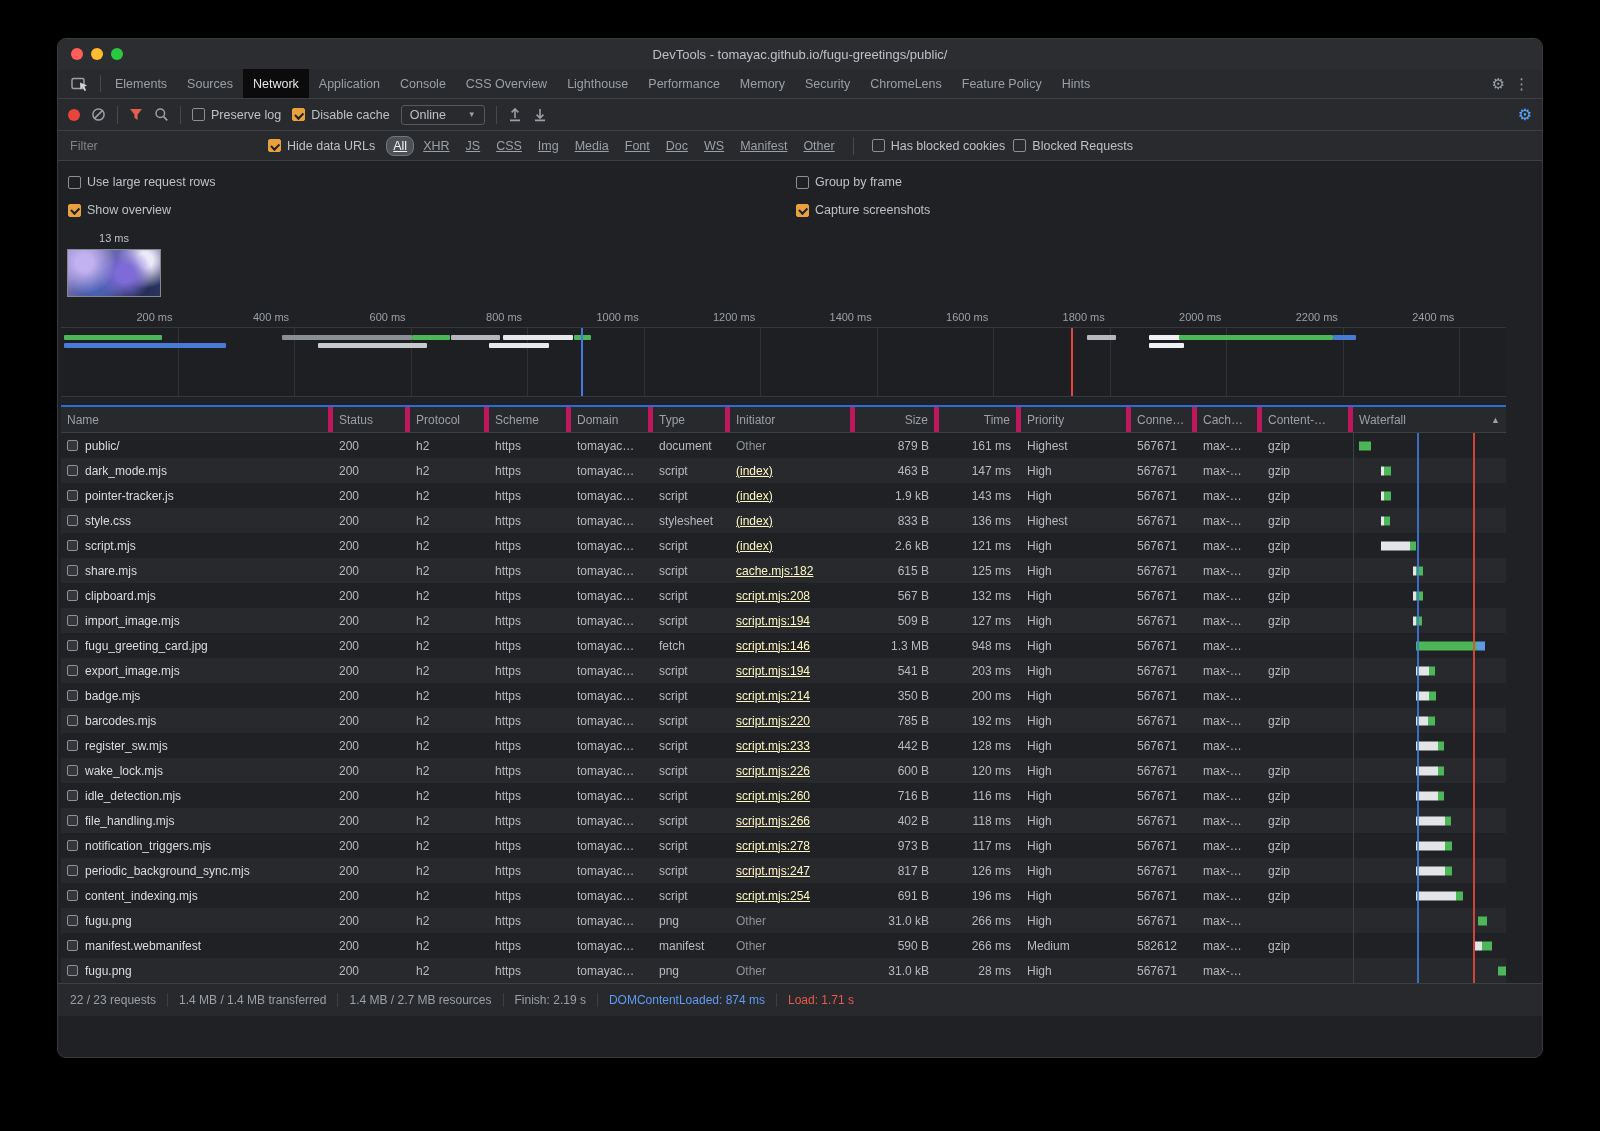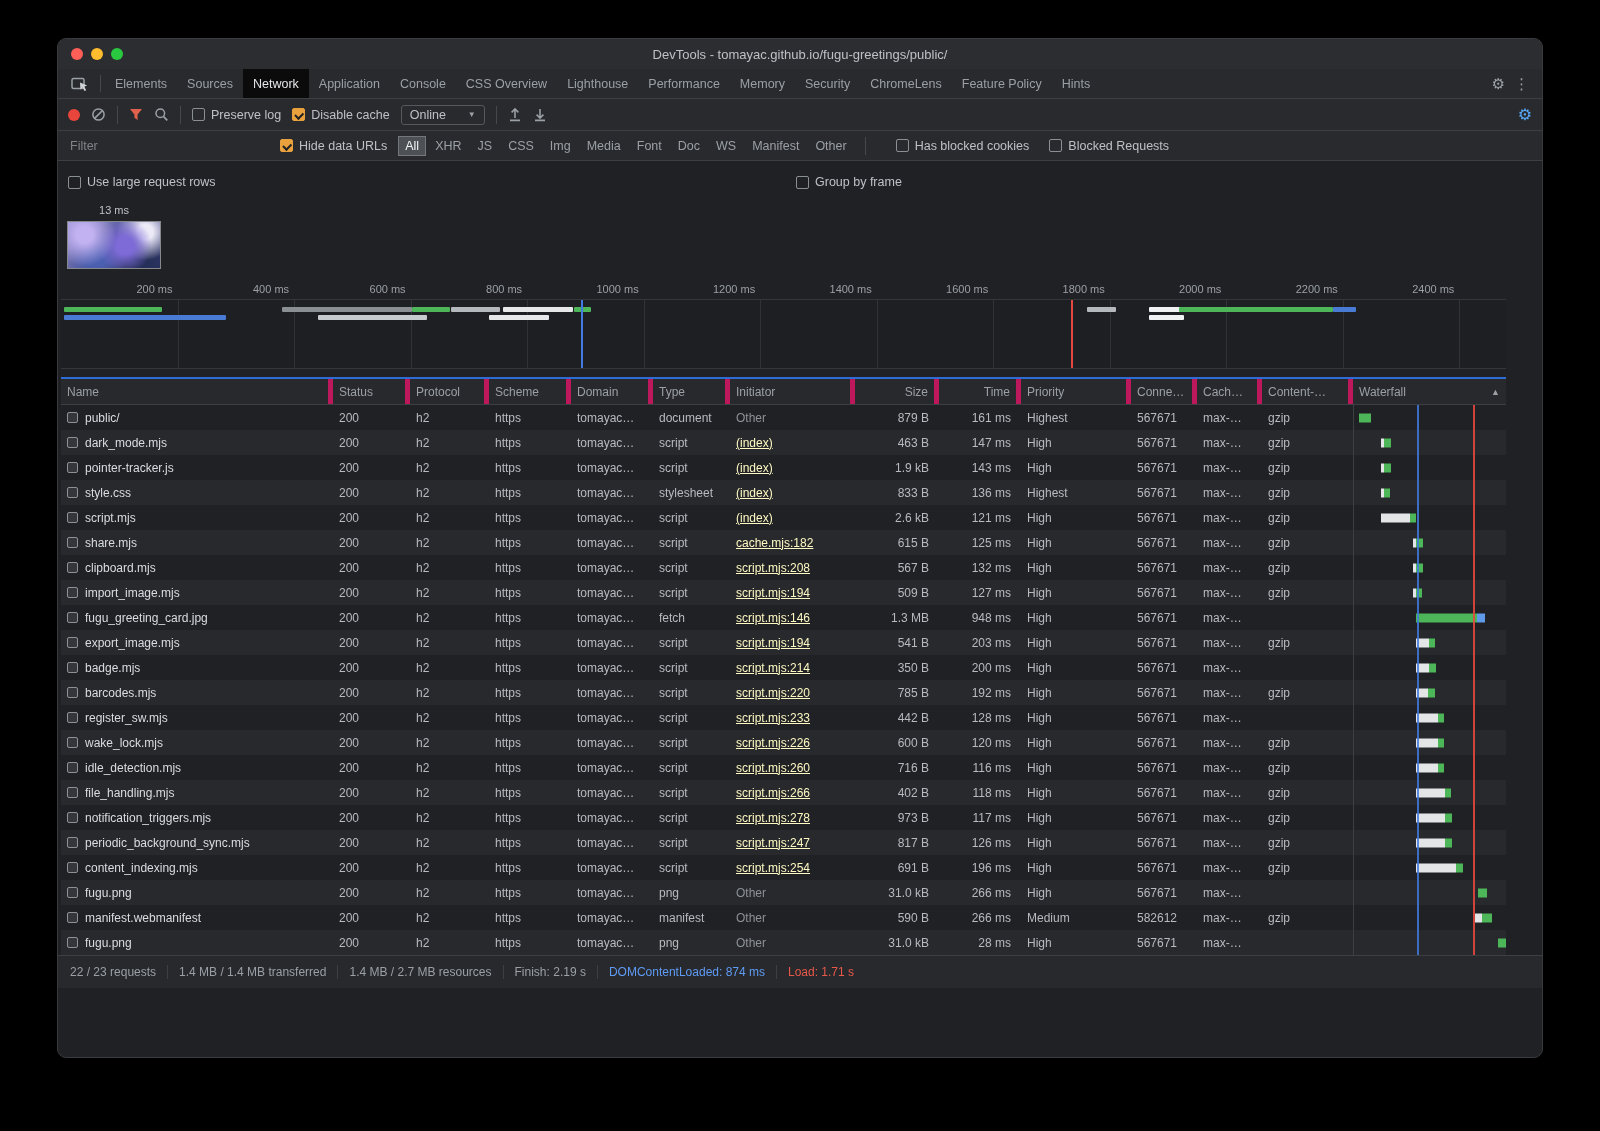--- a/index.html
+++ b/index.html
@@ -38,23 +38,23 @@
     padding:2px 8px;font-size:12.5px;color:#bdc1c6;}
   .caret{font-size:8px;color:#9aa0a6;}
   .toolbar-right{margin-left:auto;display:flex;align-items:center;}
   .gear-blue{font-size:16px;color:#57a7f7;line-height:1;}
 
   
   .filterbar{height:30px;background:#292a2d;border-bottom:1px solid #3c4043;display:flex;align-items:center;padding:0 10px;}
   .filter-input{width:192px;background:transparent;border:none;outline:none;color:#e8eaed;font-size:12.5px;font-family:inherit;}
   .filter-input::placeholder{color:#7f8388;}
   .pills{display:flex;align-items:center;margin-left:10px;}
-  .pill{font-size:12.5px;color:#9aa0a6;padding:3px 7px;margin:4px 1px;border-radius:0;white-space:nowrap;}
+  .pill{font-size:12.5px;color:#9aa0a6;padding:3px 7px;margin:4px 1px;border-radius:8px;white-space:nowrap;text-decoration:underline;}
   .pill.active{background:#4d5054;color:#f1f3f4;border:1px solid #74787d;padding:2px 6px;}
-  .filterbar .cb{margin-left:20px;}
+  .filterbar .cb{margin-left:8px;}
   .filterbar .tooldiv{margin:0 10px;}
 
   
   .opts{padding:7px 0 4px 10px;}
   .opt-row{height:28px;display:flex;align-items:center;}
   .opt-left{width:728px;display:flex;}
   
   .filmstrip{padding:4px 0 10px 9px;}
   .frame{width:94px;display:flex;flex-direction:column;align-items:center;}
   .frame-time{font-size:11px;color:#bdc1c6;margin-bottom:5px;}
@@ -245,20 +245,32 @@
         <label class="cb">
           <span class="box"></span>
           <span>Use large request rows</span>
         </label>
       </div>
       <label class="cb">
         <span class="box"></span>
         <span>Group by frame</span>
       </label>
     </div>
+    <div class="opt-row">
+      <div class="opt-left">
+        <label class="cb">
+          <span class="box on"></span>
+          <span>Show overview</span>
+        </label>
+      </div>
+      <label class="cb">
+        <span class="box on"></span>
+        <span>Capture screenshots</span>
+      </label>
+    </div>
   </div>
 
   <div class="filmstrip">
     <div class="frame">
       <div class="frame-time">13 ms</div>
       <div class="thumb"></div>
     </div>
   </div>
 
   <div class="overview">

